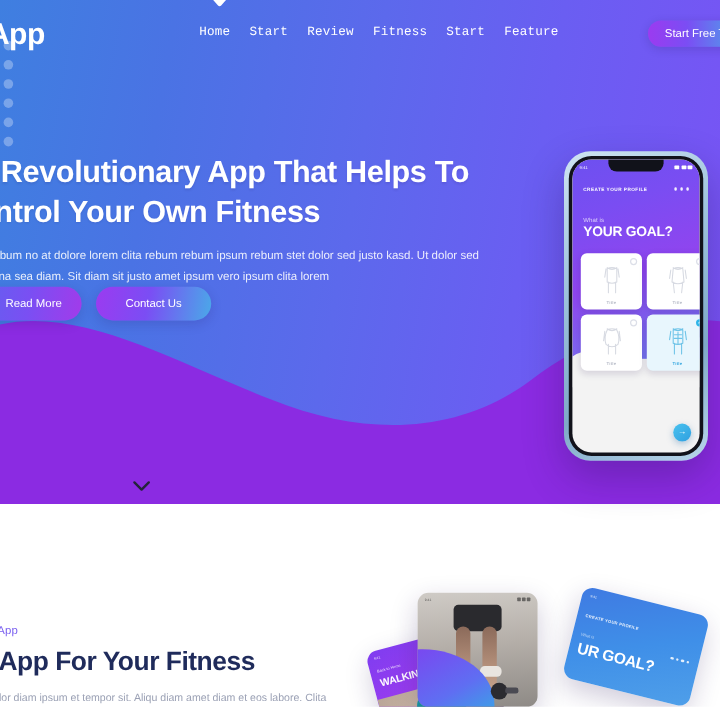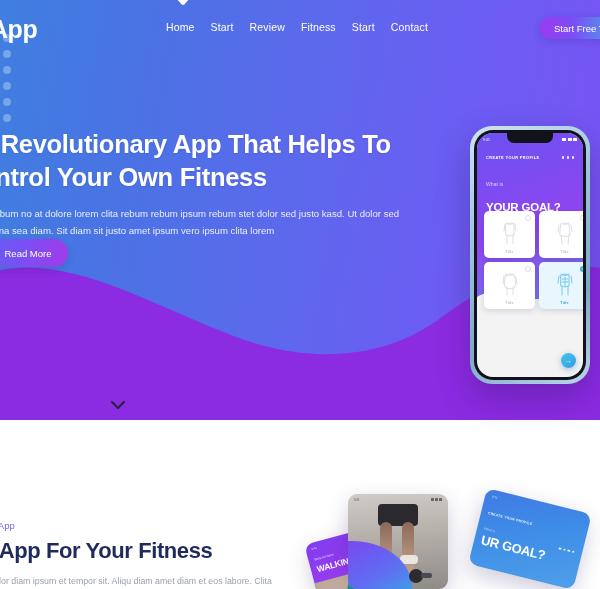--- a/index.html
+++ b/index.html
@@ -60,21 +60,21 @@
     position: absolute; left: -18px; top: 15px;
     font-size: 25px; font-weight: 700; color: #ffffff;
     letter-spacing: -.4px; white-space: nowrap;
   }
   #nav-links {
     position: absolute; left: 166px; top: 21px;
     display: flex; gap: 16px; align-items: center;
   }
   #nav-links a {
     color: #ffffff; font-size: 10.5px; text-decoration: none;
-    letter-spacing: .15px; white-space: nowrap;
+    letter-spacing: .15px; white-space: nowrap; font-family: Liberation Mono, monospace;
   }
   #trial-btn {
     position: absolute; left: 540px; top: 17px;
     height: 22px; padding: 0 14px;
     display: flex; align-items: center; justify-content: center;
     border-radius: 12px; border: none;
     background: linear-gradient(90deg, #9b3bf0 0%, #7b4df4 40%, #4aa9e8 100%);
     color: #fff; font-size: 9.5px; white-space: nowrap;
     font-family: "Liberation Sans", sans-serif;
     box-shadow: 0 2px 8px rgba(40,20,90,.18);
@@ -187,21 +187,21 @@
     width: 2.5px; height: 2.5px; border-radius: 50%;
     background: rgba(255,255,255,.9); display: block;
   }
   #phone-goal-block {
     position: absolute; left: 9px; top: 48px; z-index: 3;
   }
   #phone-goal-sub {
     font-size: 5px; color: rgba(255,255,255,.72); letter-spacing: .1px;
   }
   #phone-goal-title {
-    margin-top: 14px;
+    margin-top: 1px;
     font-size: 11.5px; font-weight: 700; color: #fff; letter-spacing: -.2px; text-align: center;
   }
   #phone-cards {
     position: absolute; left: 7px; top: 78px; width: 106px;
     display: grid; grid-template-columns: 1fr 1fr; gap: 4px; z-index: 3;
   }
   .goal-card {
     position: relative;
     height: 47px; border-radius: 5px;
     background: #ffffff;
@@ -414,34 +414,35 @@
 
 <div id="navbar">
   <div id="logo">tApp</div>
 
   <nav id="nav-links">
     <a href="#">Home</a>
     <a href="#">Start</a>
     <a href="#">Review</a>
     <a href="#">Fitness</a>
     <a href="#">Start</a>
-    <a href="#">Contact</a>
+    <a href="#">Feature</a>
   </nav>
 
   <button id="trial-btn">Start Free Tr</button>
 </div>
 
 <div id="hero-copy">
   <h1 id="hero-title">e Revolutionary App That Helps To
 ontrol Your Own Fitness</h1>
   <p id="hero-text">or rebum no at dolore lorem clita rebum rebum ipsum rebum stet dolor sed justo kasd. Ut dolor sed magna sea diam. Sit diam sit justo amet ipsum vero ipsum clita lorem</p>
 </div>
 
 <div id="hero-buttons">
   <button id="btn-read-more" class="hero-btn">Read More</button>
+  <button id="btn-contact-us" class="hero-btn">Contact Us</button>
 </div>
 
 <div id="scroll-chevron">
   <svg viewBox="0 0 16 11">
       <path d="M2 2 L8 8 L14 2" fill="none" stroke="#23243a" stroke-width="2" stroke-linecap="round" stroke-linejoin="round"></path>
     </svg>
 </div>
 
 <div id="phone">
   <div id="phone-body">

